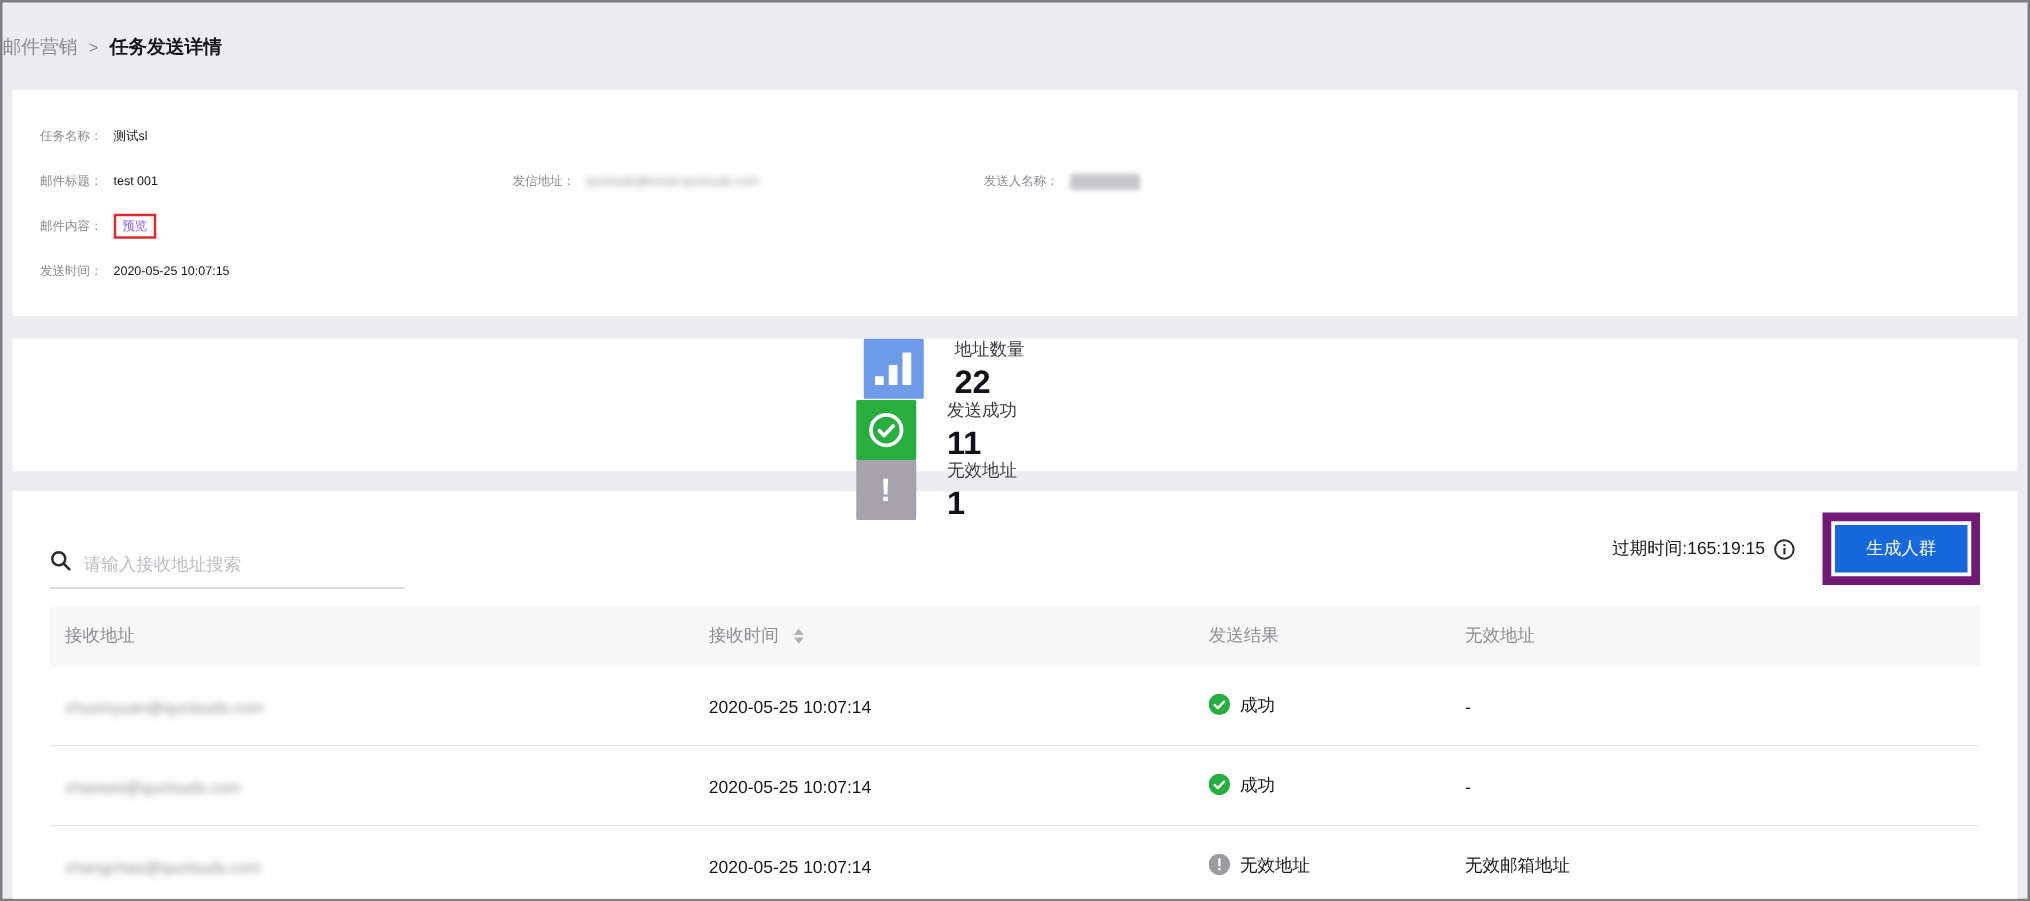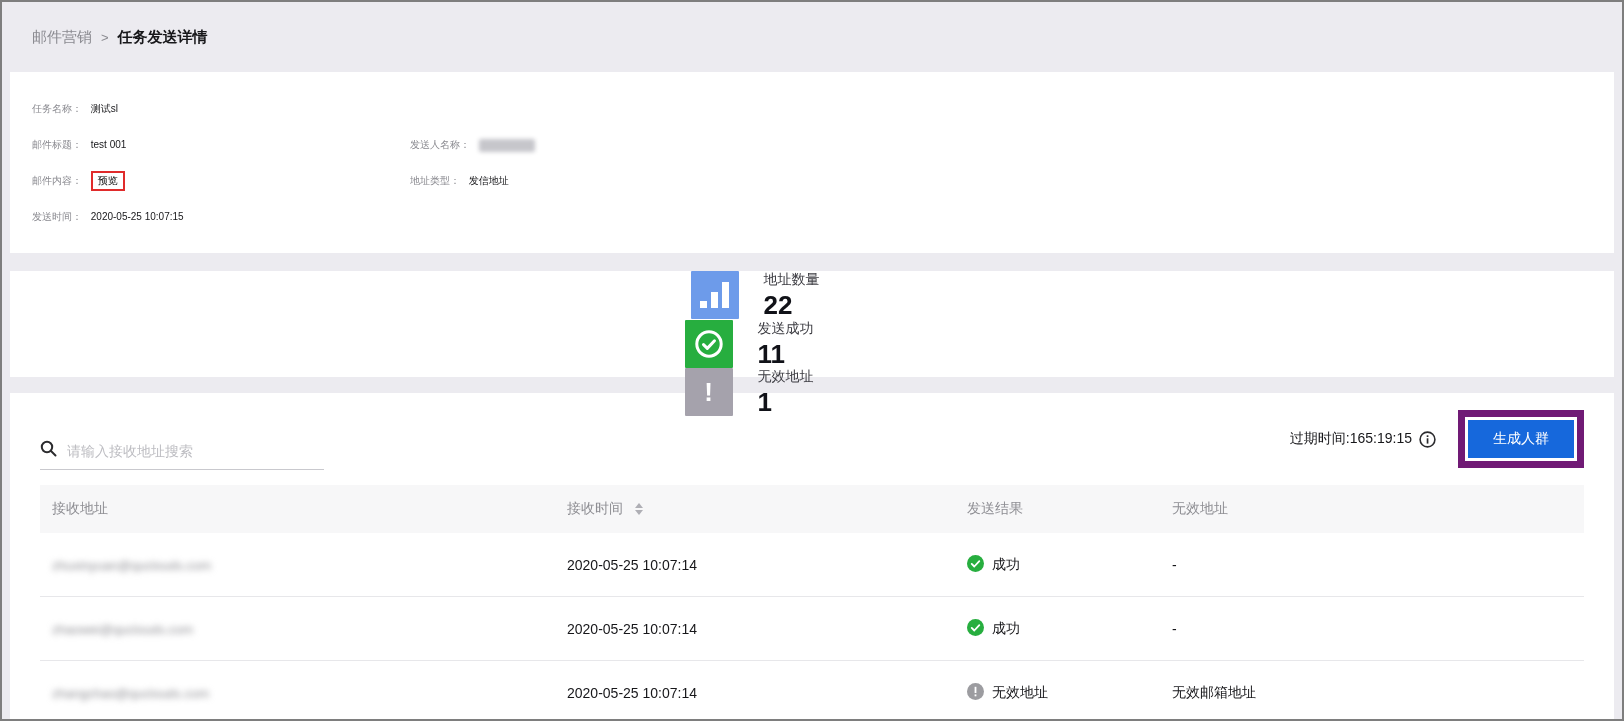--- a/index.html
+++ b/index.html
@@ -5,38 +5,38 @@
   * { margin:0; padding:0; box-sizing:border-box; }
   html,body { width:1624px; height:721px; }
   body {
     font-family:"Liberation Sans","DejaVu Sans",sans-serif;
     background:#ECEBF0;
     border:2px solid #7E7E7E;
     overflow:hidden;
     color:#17171A;
   }
   
-  .crumbbar { height:70px; display:flex; align-items:center; padding-left:30px; font-size:15px;border-radius:29px; }
+  .crumbbar { height:70px; display:flex; align-items:center; font-size:15px;border-radius:29px; }
   .crumb-parent { color:#8A8A90; cursor:pointer; }
   .crumb-sep { color:#8A8A90; margin:0 9px; font-size:13px; }
   .crumb-current { color:#17171A; font-weight:700; }
 
   
   .panel { margin:0 8px; background:#FFFFFF; }
 
   
   .task-panel { height:181px; padding:24px 30px 0 22px; }
   .info-row { display:flex; align-items:center; height:26px; margin-bottom:10px; font-size:10px; }
   .c1 { width:378px; } .c2 { width:377px; } .c3 { flex:1; }
   .lbl { color:#8A8A90; margin-right:6px; }
   .val { color:#17171A; }
   .blurred-text { color:#8f8f94; filter:blur(3px); }
   .redacted { display:inline-block; width:56px; height:13px; background:#c6c6cb; border-radius:2px; filter:blur(2px); vertical-align:middle; }
   .redbox-inline { display:inline-block; border:2px solid #E02B2B; padding:1px 5px; }
-  .link { color:#000000; text-decoration:none; cursor:pointer; }
+  .link { color:#8b5cf6; text-decoration:none; cursor:pointer; }
 
   
   .stats-panel { margin-top:18px; height:106px; display:flex; align-items:center; padding-left:30px;flex-direction:column; }
   .stat { display:flex; align-items:center; width:285px; }
   .stat:first-child { width:273px; }
   .stat-icon { width:48px; height:48px; border-radius:1px; display:flex; align-items:center; justify-content:center; flex:none; }
   .stat-text { margin-left:25px; }
   .stat-label { font-size:14px; color:#3C3C42; margin-bottom:2px; }
   .stat-value { font-size:26px; font-weight:bold; color:#111218; line-height:1.1; }
   .bars { display:flex; align-items:flex-end; gap:4px; height:26px; }
@@ -82,33 +82,33 @@
     <div class="c1">
       <span class="lbl">任务名称：</span>
       <span class="val">测试sl</span>
     </div>
   </div>
   <div class="info-row">
     <div class="c1">
       <span class="lbl">邮件标题：</span>
       <span class="val">test 001</span>
     </div>
+    <div class="c2">
+      <span class="lbl">发信地址：</span>
+      <span class="blurred-text">quclouds@email.quclouds.com</span>
+    </div>
     <div class="c3">
       <span class="lbl">发送人名称：</span>
       <span class="redacted"></span>
     </div>
   </div>
   <div class="info-row">
     <div class="c1">
       <span class="lbl">邮件内容：</span>
       <span class="redbox-inline"><a class="link">预览</a></span>
-    </div>
-    <div class="c2">
-      <span class="lbl">地址类型：</span>
-      <span class="val">发信地址</span>
     </div>
   </div>
   <div class="info-row">
     <div class="c1">
       <span class="lbl">发送时间：</span>
       <span class="val">2020-05-25 10:07:15</span>
     </div>
   </div>
 </div>
 

